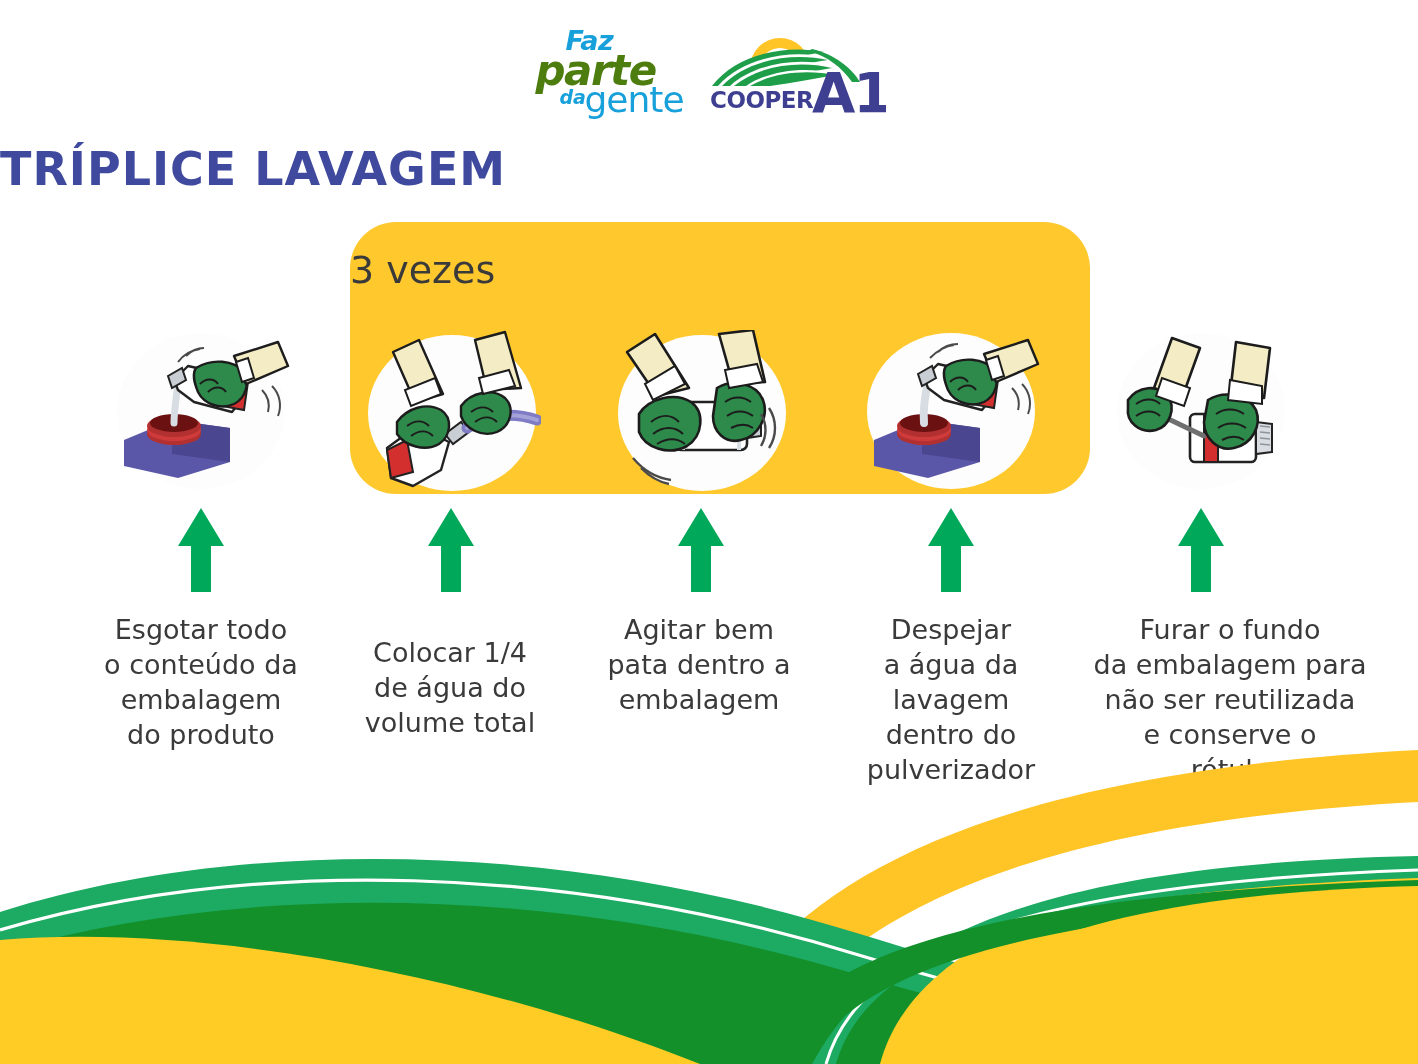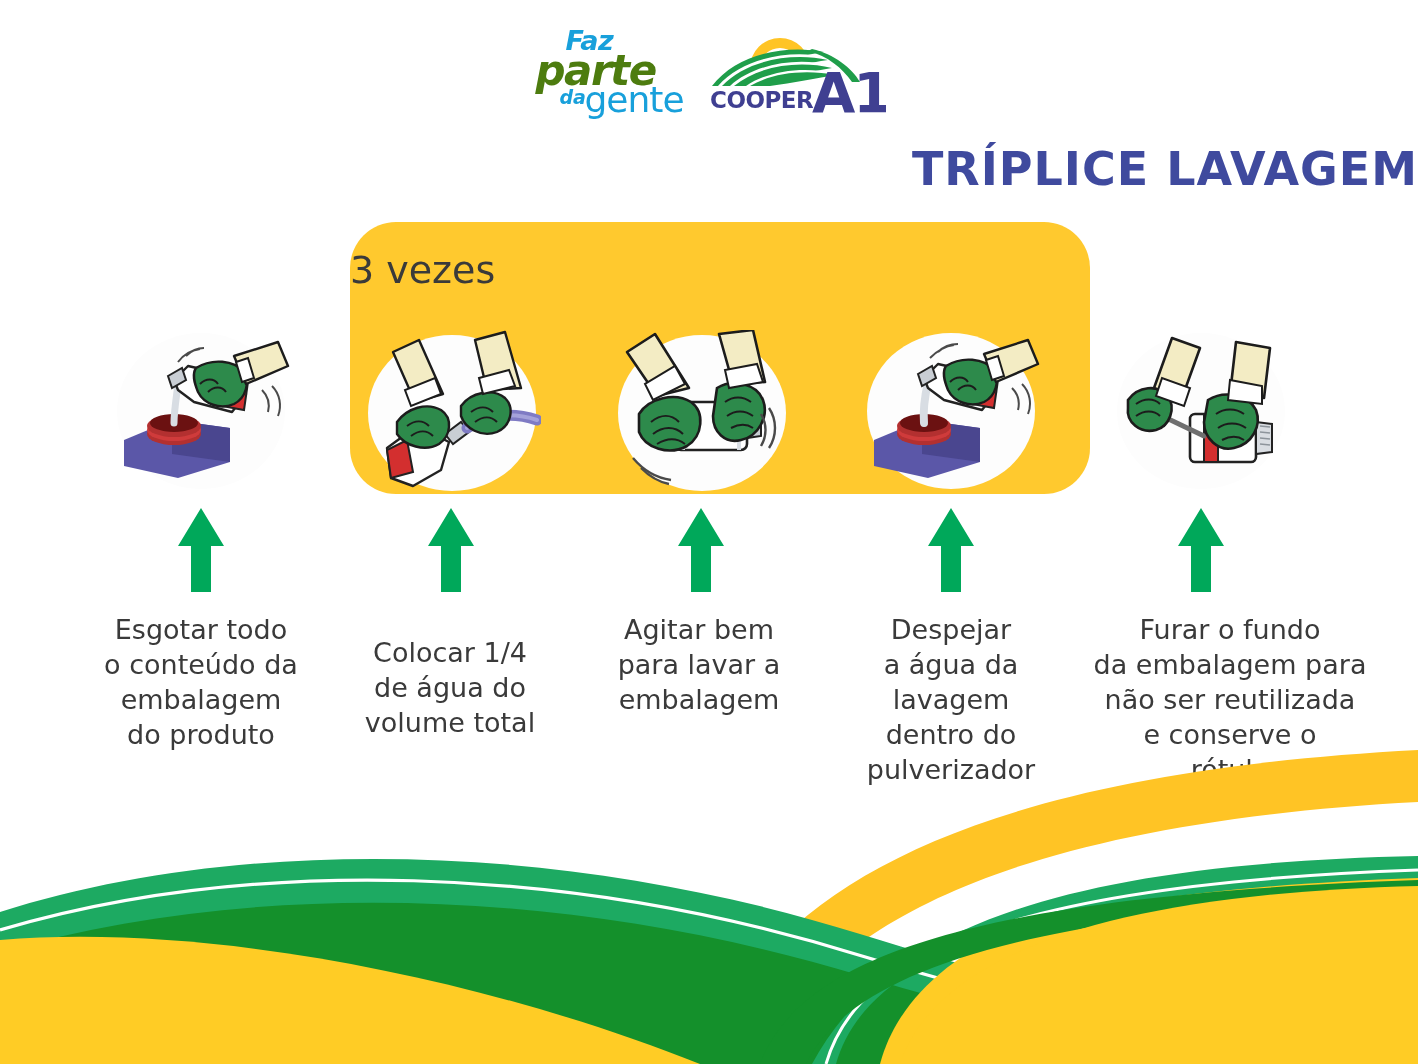--- a/index.html
+++ b/index.html
@@ -62,21 +62,21 @@
   .cooper-logo {
     position:relative;
     width:184px; height:92px;
   }
   .cooper-logo svg { display:block; width:184px; height:92px; }
 
   
   .main-title {
     position:absolute;
     top:142px; left:0; right:0;
-    text-align:right;
+    text-align:left;
     font-size:46px;
     font-weight:700;
     letter-spacing:1px;
     color:#3f4a9e;
     font-family:"DejaVu Sans", sans-serif;
   }
 
   
   .yellow-box {
     position:absolute;
@@ -354,21 +354,21 @@
   </div>
 
   <div class="caption cap-1">Esgotar todo
 o conteúdo da
 embalagem
 do produto</div>
   <div class="caption cap-2">Colocar 1/4
 de água do
 volume total</div>
   <div class="caption cap-3">Agitar bem
-para lavar a
+pata dentro a
 embalagem</div>
   <div class="caption cap-4">Despejar
 a água da
 lavagem
 dentro do
 pulverizador</div>
   <div class="caption cap-5">Furar o fundo
 da embalagem para
 não ser reutilizada
 e conserve o

